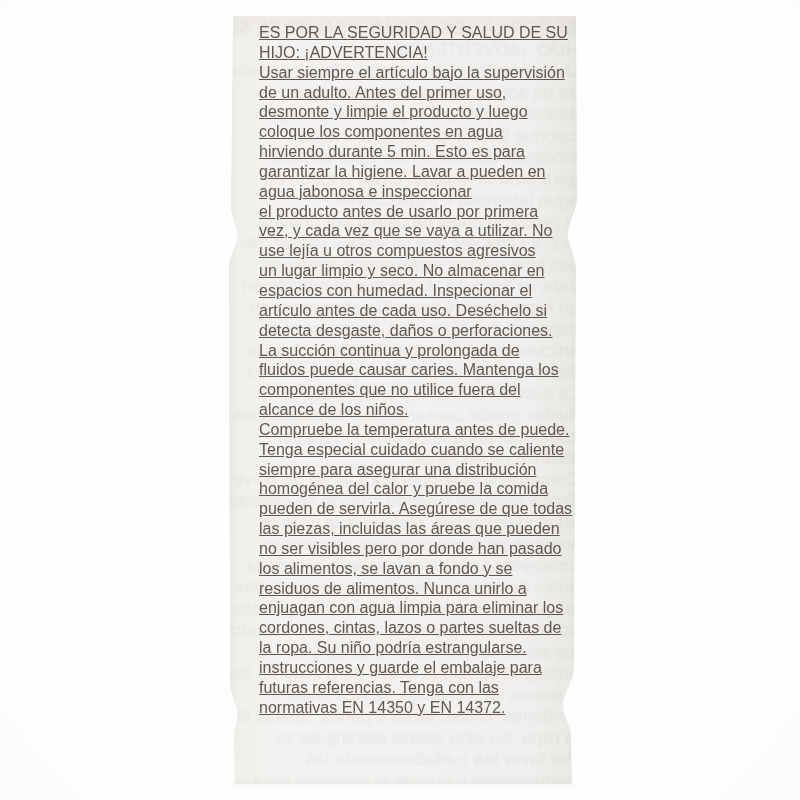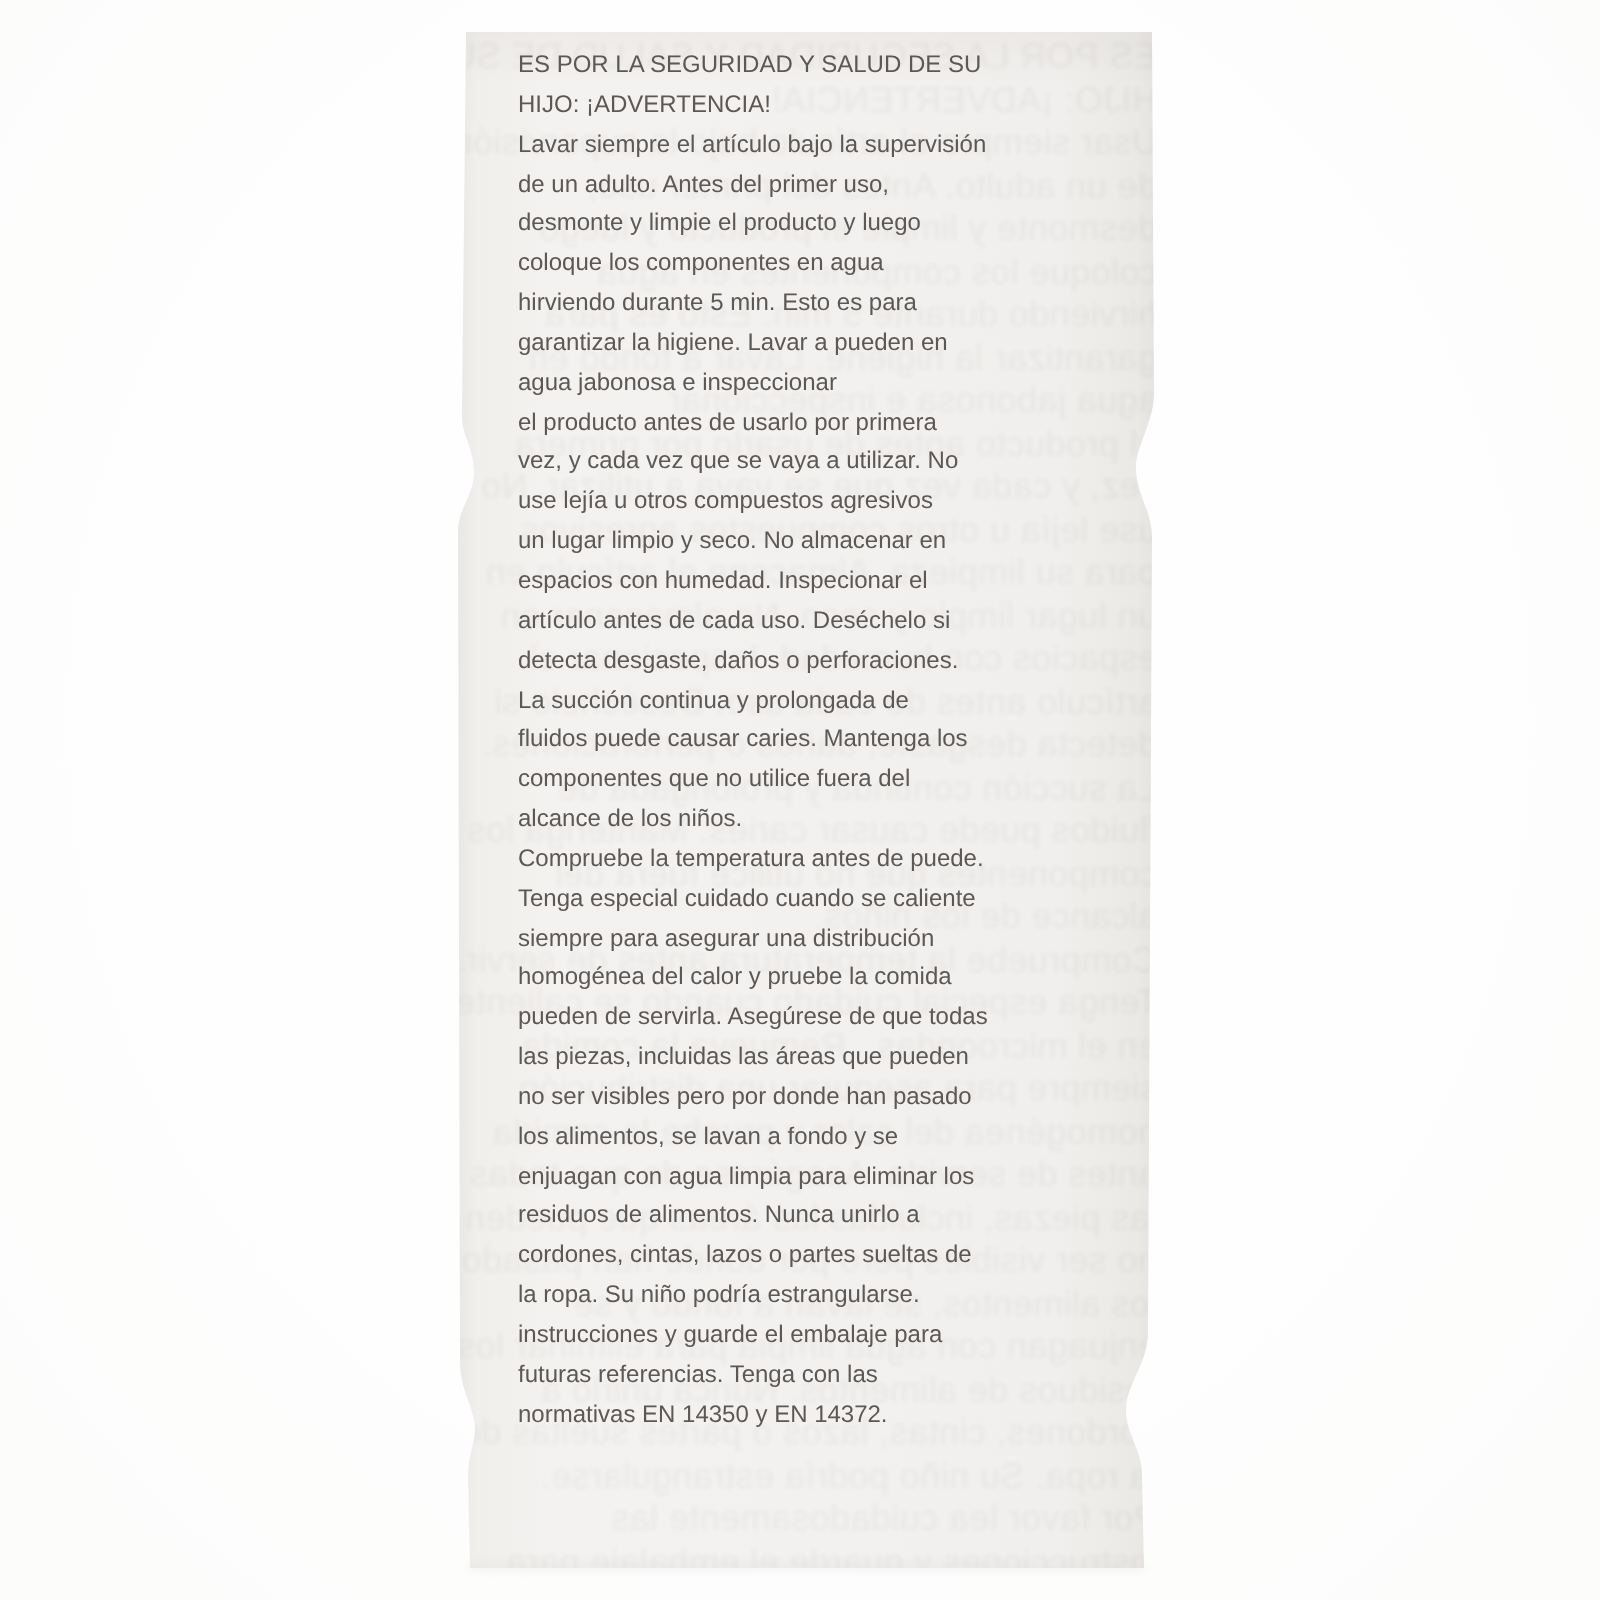--- a/index.html
+++ b/index.html
@@ -42,23 +42,24 @@
     transform: scaleX(-1);
     opacity: 0.05;
     filter: blur(1.1px);
     pointer-events: none;
   }
   .text {
     position: absolute;
     left: 32px;
     top: 7px;
     color: #5d5854;
-    font-size: 12px;
+    font-size: 16px;
     line-height: 19.85px;
     letter-spacing: 0px;
+    text-decoration: underline;
   }
   .line {
     white-space: pre; 
   }
   .bottom-shade {
     position: absolute;
     left: 234px;
     top: 782px;
     width: 338px;
     height: 3px;
@@ -111,21 +112,21 @@
 instrucciones y guarde el embalaje para
 futuras referencias. Cumple con las
 normativas EN 14350 y EN 14372.</div>
 
     <div class="text" id="label-text">
       <div>
         <div class="line">ES POR LA SEGURIDAD Y SALUD DE SU</div>
         <div class="line">HIJO: ¡ADVERTENCIA!</div>
       </div>
       <div>
-        <div class="line">Lavar siempre el artículo bajo la supervisión</div>
+        <div class="line">Usar siempre el artículo bajo la supervisión</div>
         <div class="line">de un adulto. Antes del primer uso,</div>
         <div class="line">desmonte y limpie el producto y luego</div>
         <div class="line">coloque los componentes en agua</div>
         <div class="line">hirviendo durante 5 min. Esto es para</div>
         <div class="line">garantizar la higiene. Lavar a pueden en</div>
         <div class="line">agua jabonosa e inspeccionar</div>
         <div class="line">el producto antes de usarlo por primera</div>
         <div class="line">vez, y cada vez que se vaya a utilizar. No</div>
         <div class="line">use lejía u otros compuestos agresivos</div>
         <div class="line">un lugar limpio y seco. No almacenar en</div>
@@ -137,22 +138,22 @@
         <div class="line">componentes que no utilice fuera del</div>
         <div class="line">alcance de los niños.</div>
         <div class="line">Compruebe la temperatura antes de puede.</div>
         <div class="line">Tenga especial cuidado cuando se caliente</div>
         <div class="line">siempre para asegurar una distribución</div>
         <div class="line">homogénea del calor y pruebe la comida</div>
         <div class="line">pueden de servirla. Asegúrese de que todas</div>
         <div class="line">las piezas, incluidas las áreas que pueden</div>
         <div class="line">no ser visibles pero por donde han pasado</div>
         <div class="line">los alimentos, se lavan a fondo y se</div>
+        <div class="line">residuos de alimentos. Nunca unirlo a</div>
         <div class="line">enjuagan con agua limpia para eliminar los</div>
-        <div class="line">residuos de alimentos. Nunca unirlo a</div>
         <div class="line">cordones, cintas, lazos o partes sueltas de</div>
         <div class="line">la ropa. Su niño podría estrangularse.</div>
         <div class="line">instrucciones y guarde el embalaje para</div>
         <div class="line">futuras referencias. Tenga con las</div>
         <div class="line">normativas EN 14350 y EN 14372.</div>
       </div>
     </div>
   </div>
   <div class="bottom-shade"></div>
 </div>

